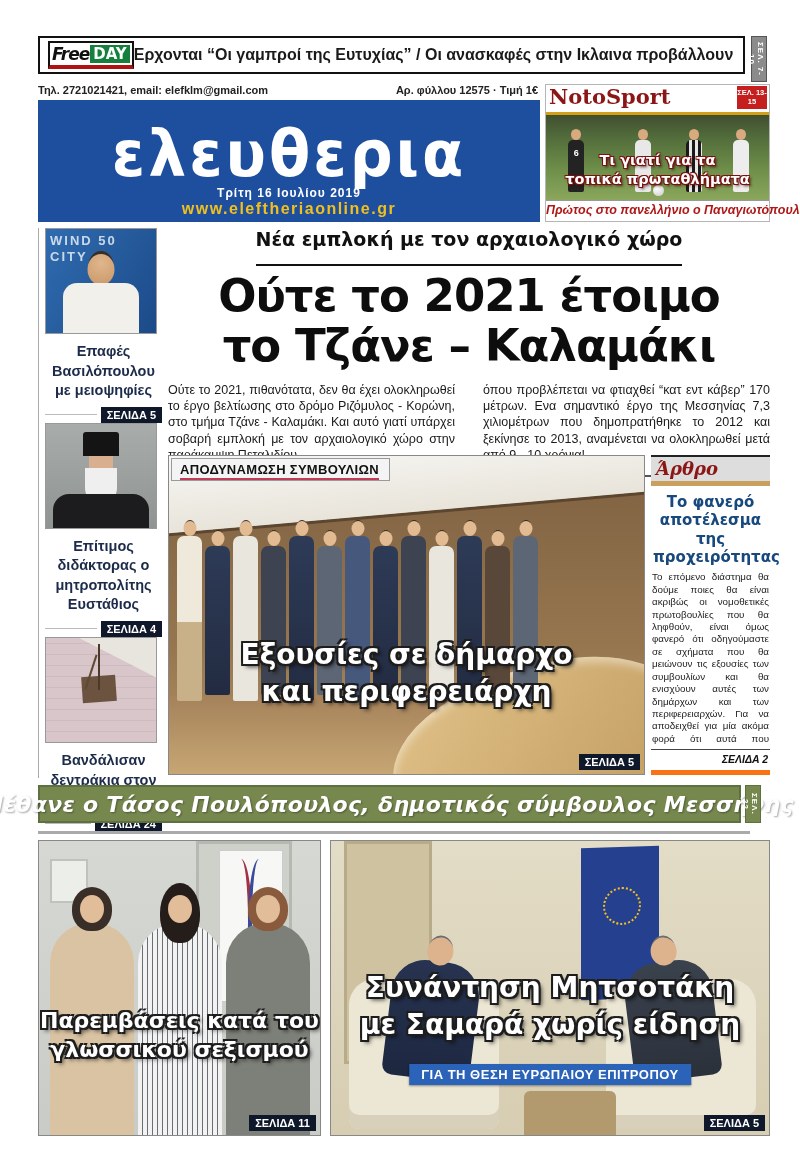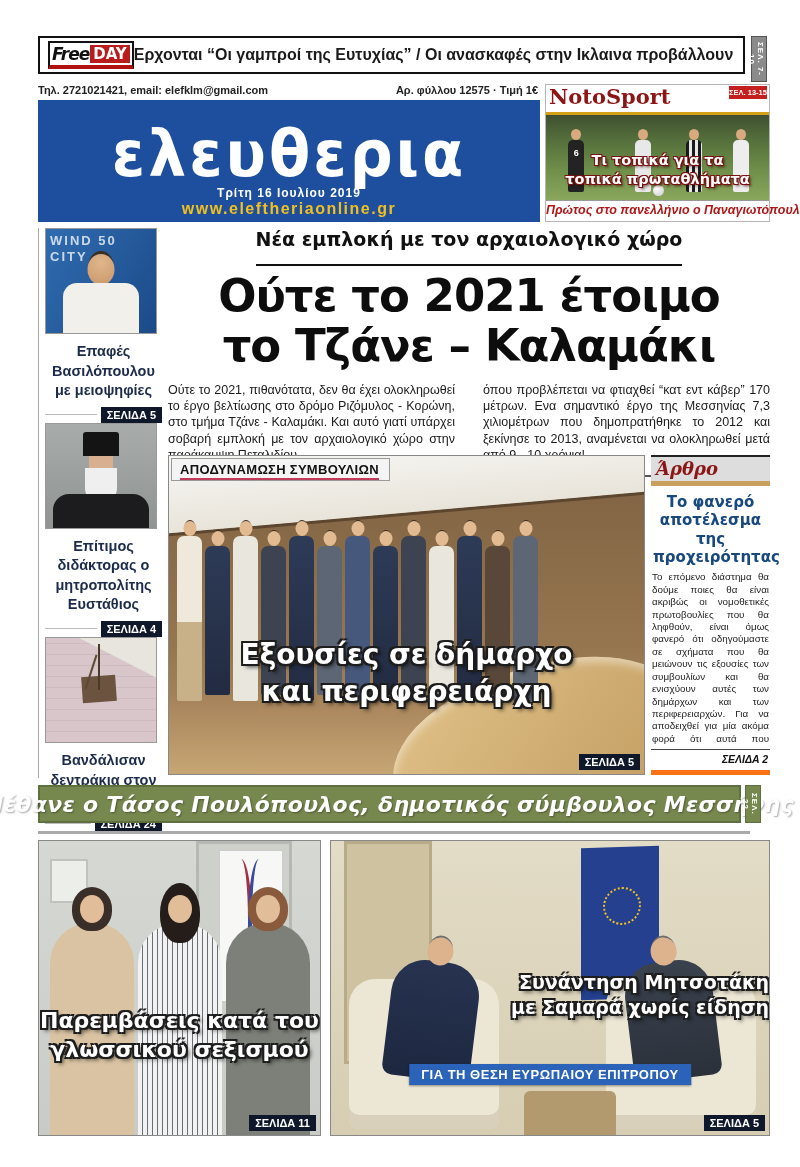--- a/index.html
+++ b/index.html
@@ -5,21 +5,21 @@
   html,body{margin:0;padding:0;background:#ededed}
   .page{position:relative;width:800px;height:1167px;background:#fff;margin:0 auto;
         font-family:"Liberation Sans",sans-serif;overflow:hidden;color:#111}
 
   
   .topstrip{position:absolute;left:38px;top:36px;width:707px;height:38px;border:2px solid #111;
             box-sizing:border-box;display:flex;align-items:center;padding:0 8px;background:#fff}
   .freeday{display:flex;align-items:center;border:2px solid #111;border-bottom:4px solid #b01212;
            padding:1px 2px;font-family:"DejaVu Sans",sans-serif;font-weight:700;background:#fff}
   .freeday .free{font-style:italic;font-size:17px;color:#111;letter-spacing:-1px}
-  .freeday .day{background:#b91c1c;color:#fff;font-size:15px;padding:0 3px;margin-left:1px}
+  .freeday .day{background:#15803d;color:#fff;font-size:15px;padding:0 3px;margin-left:1px}
   .topstrip-text{flex:1;font-size:16px;font-weight:700;color:#1a1a1a;white-space:nowrap;overflow:hidden}
   .vtag{position:absolute;background:#8b8b8b;color:#fff;writing-mode:vertical-rl;font-size:8px;
         font-weight:700;letter-spacing:1px;text-align:center;border:1px solid #555;padding:3px 1px;box-sizing:border-box}
   #vtag-top{left:751px;top:36px;height:46px;width:16px}
   #vtag-obit{left:745px;top:785px;height:38px;width:16px;background:#77884f;border-color:#5f7040}
 
   
   .header-row{position:absolute;left:38px;top:84px;width:500px;display:flex;justify-content:space-between;
               font-size:11px;font-weight:700;color:#222}
 
@@ -32,21 +32,21 @@
   .masthead-date{color:#fff;font-size:12px;font-weight:700;letter-spacing:1px}
   .masthead-site{color:#f2c01e;font-size:16px;font-weight:700;letter-spacing:1.5px}
 
   
   .notosport{position:absolute;left:545px;top:84px;width:225px;height:138px;background:#fff;
              border:1px solid #b5b5b5;box-sizing:border-box;display:flex;flex-direction:column}
   .noto-brandrow{position:relative;height:27px;border-bottom:3px solid #d4a017;flex:none}
   .noto-brand{font-family:"DejaVu Serif",serif;font-weight:700;font-size:21px;color:#8c1515;
               padding-left:3px;line-height:24px}
   .noto-tag{position:absolute;right:2px;top:1px;background:#c41e1e;color:#fff;font-size:7.5px;
-            font-weight:700;width:38px;text-align:center;line-height:1.25;padding:2px 0}
+            font-weight:700;width:30px;text-align:center;line-height:1.25;padding:2px 0}
   .noto-photo{position:relative;flex:1;overflow:hidden;
               background:linear-gradient(#3f4f30 0%,#55703c 30%,#6f8f4a 65%,#8aa75c 100%)}
   .np{position:absolute;bottom:8px;width:16px;height:52px;border-radius:5px 5px 2px 2px}
   .np::before{content:"";position:absolute;top:-11px;left:50%;transform:translateX(-50%);
               width:10px;height:11px;border-radius:50%;background:#d9a97f}
   .np1{left:10%;background:#232323;color:#fff;font-size:9px;font-weight:700;text-align:center;padding-top:8px;box-sizing:border-box}
   .np2{left:40%;background:#e8e8e8}
   .np3{left:63%;background:repeating-linear-gradient(90deg,#1a1a1a 0 3px,#e8e8e8 3px 6px)}
   .np4{left:84%;background:#ededed}
   .noto-ball{position:absolute;bottom:4px;left:48%;width:11px;height:11px;border-radius:50%;
@@ -181,22 +181,22 @@
            border:2px dotted #f2c01e;border-radius:50%}
   .chair{position:absolute;bottom:6px;width:150px;height:150px;background:#ece6d4;
          border-radius:26px 26px 10px 10px;box-shadow:inset 0 -14px 0 #d8d0ba}
   .chairL{left:4%}.chairR{right:3%}
   .man{position:absolute;bottom:56px;width:88px;height:118px;border-radius:34px 34px 10px 10px}
   .man::before{content:"";position:absolute;top:-24px;left:50%;transform:translateX(-50%);
                width:26px;height:28px;border-radius:50%;background:#dcb38c;box-shadow:0 -3px 0 -1px #6e6e6e}
   .manL{left:13%;background:linear-gradient(#273350,#1d2740);transform:rotate(7deg)}
   .manR{right:12%;background:linear-gradient(#3a424e,#2b313b);transform:rotate(-7deg)}
   .wr-table{position:absolute;left:44%;bottom:0;width:92px;height:44px;background:#b39a6e;border-radius:6px 6px 0 0}
-  .pr-caption{position:absolute;left:0;right:0;top:44%;text-align:right;color:#fff;font-weight:700;
-              font-size:19px;line-height:1.3;font-family:"DejaVu Sans",sans-serif;
+  .pr-caption{position:absolute;left:0;right:0;top:44%;text-align:center;color:#fff;font-weight:700;
+              font-size:28px;line-height:1.3;font-family:"DejaVu Sans",sans-serif;
               text-shadow:-2px -2px 0 #1d1d1d,2px -2px 0 #1d1d1d,-2px 2px 0 #1d1d1d,2px 2px 0 #1d1d1d,3px 3px 4px rgba(0,0,0,.7)}
   .pr-strip{position:absolute;left:50%;transform:translateX(-50%);top:76%;background:#2a63b8;
             color:#fff;font-weight:700;font-size:13px;letter-spacing:.5px;padding:3px 12px;
             white-space:nowrap;box-shadow:0 1px 2px rgba(0,0,0,.4)}
 </style>
 </head>
 <body>
 
 <div class="page">
 
@@ -225,21 +225,21 @@
       <span class="noto-brand">NotoSport</span>
       <span class="noto-tag">ΣΕΛ. 13-15</span>
     </div>
     <div class="noto-photo">
       <div class="np np1">6</div>
       <div class="np np2"></div>
       <div class="np np3"></div>
       <div class="np np4"></div>
       <div class="noto-ball"></div>
       <div class="noto-head">
-        <div>Τι τοπικά για τα</div>
+        <div>Τι γιατί για τα</div>
         <div>τοπικά πρωταθλήματα</div>
       </div>
     </div>
     <div class="noto-footer">Πρώτος στο πανελλήνιο ο Παναγιωτόπουλος</div>
   </div>
 
   <div class="sidebar">
     <div class="side-item">
       <div class="side-photo sp-1">
         <div class="sp-bgwords">WIND 50 CITY</div>

